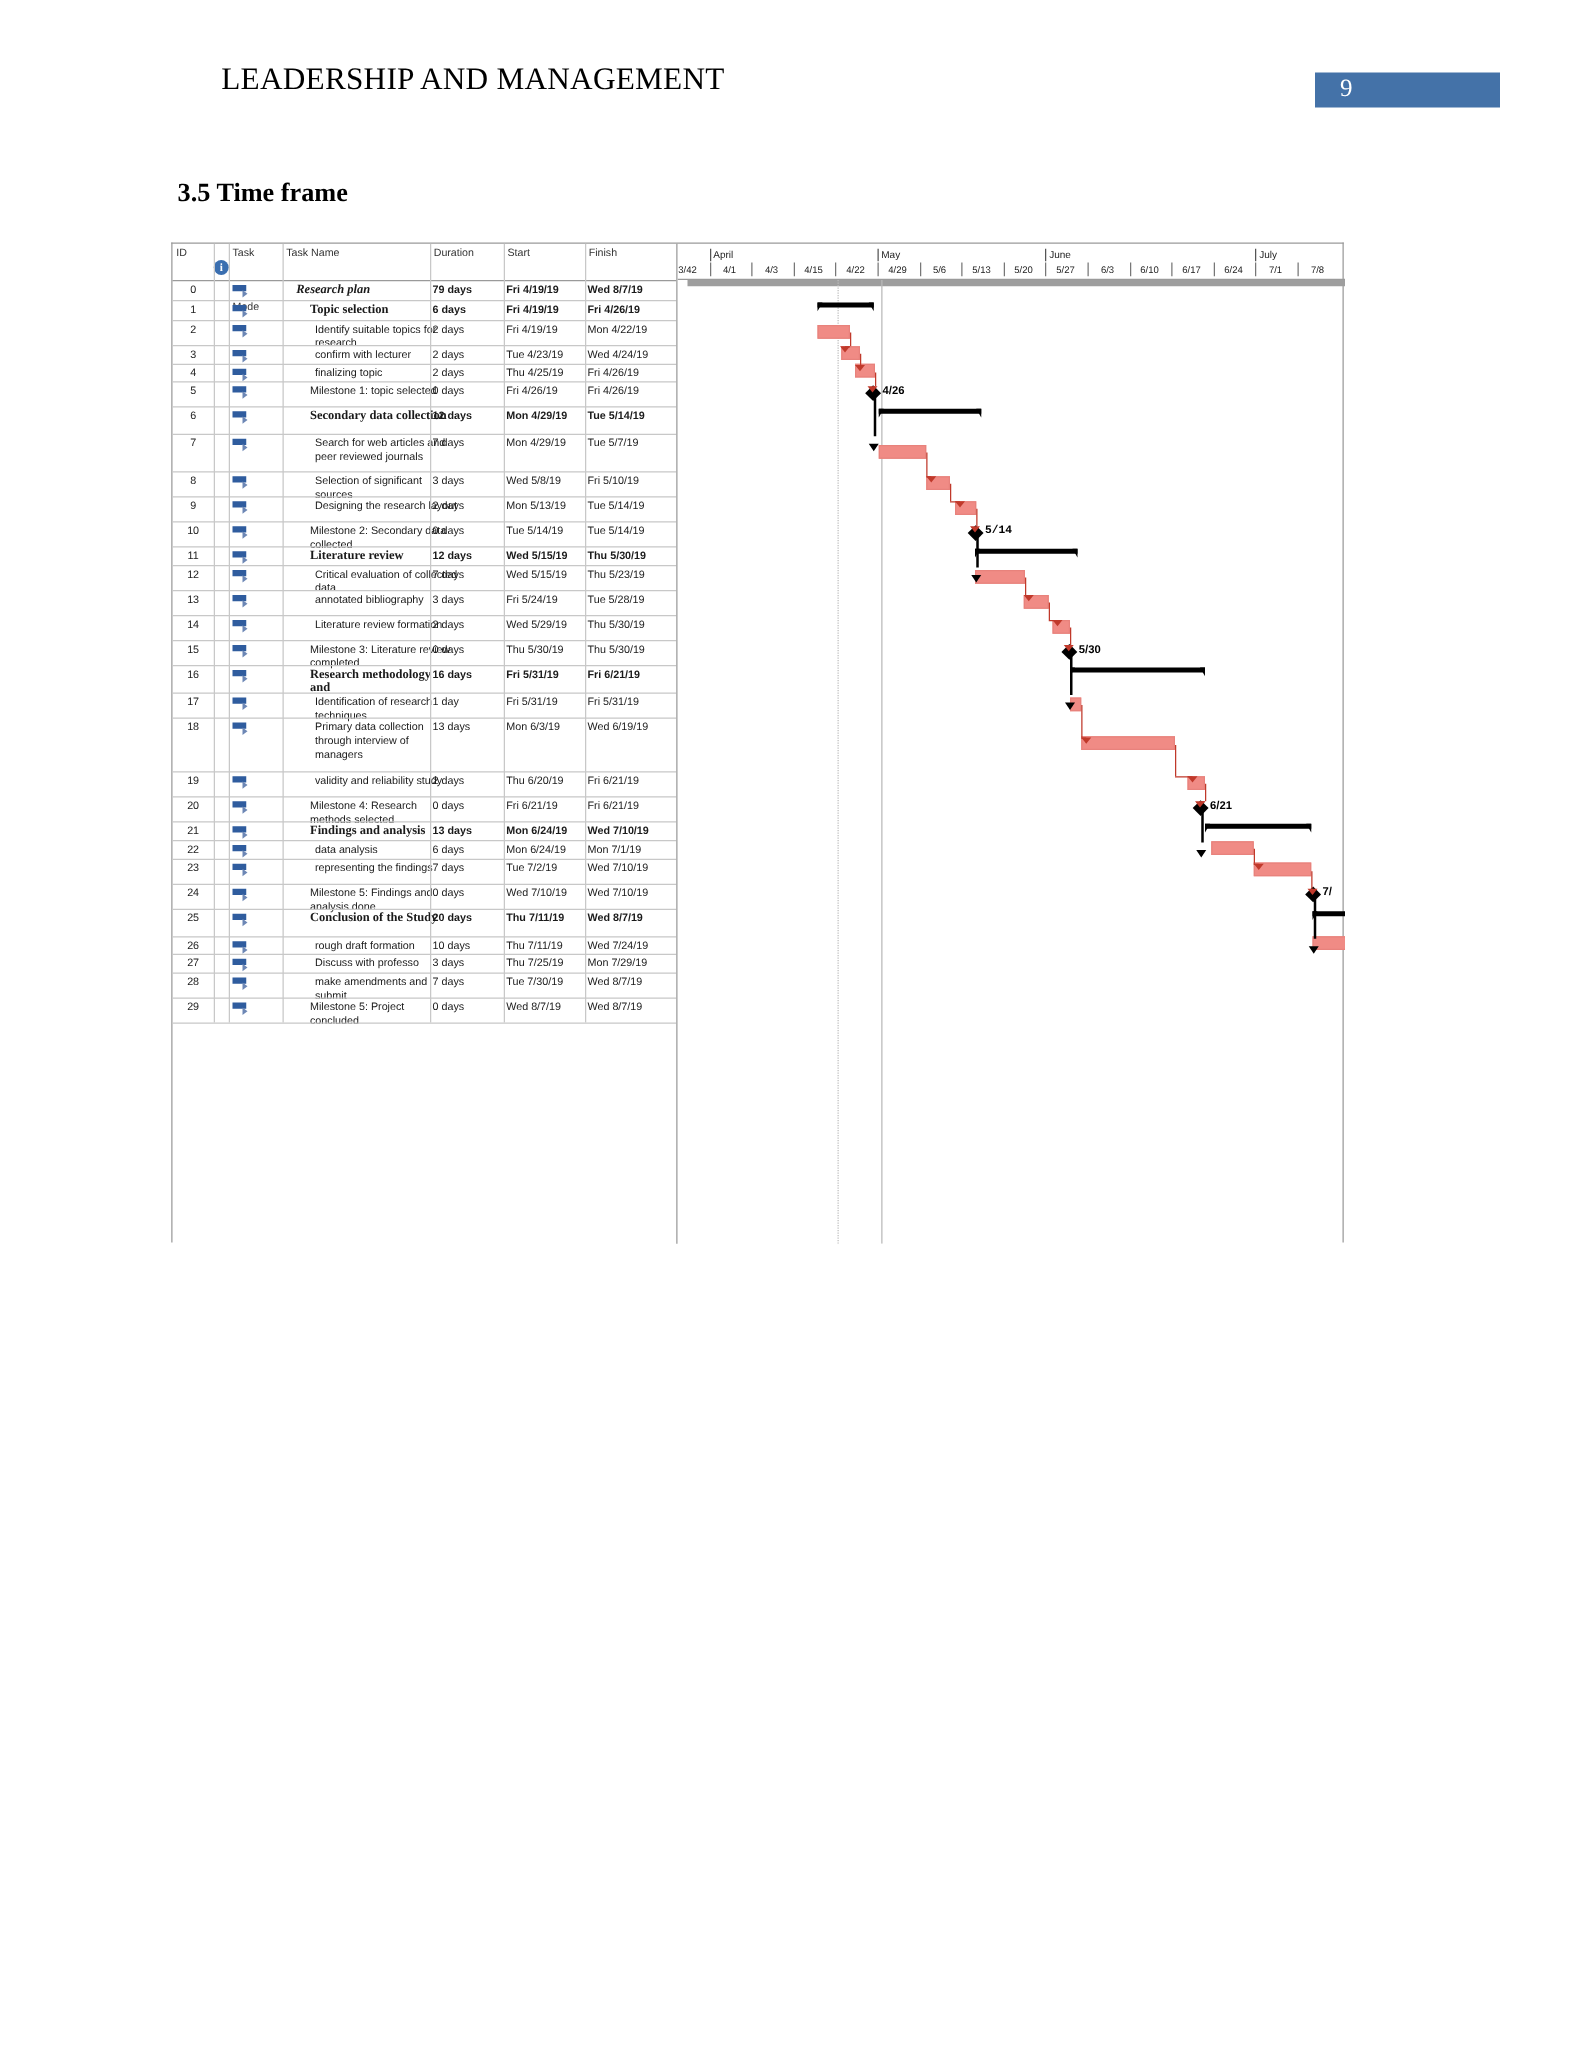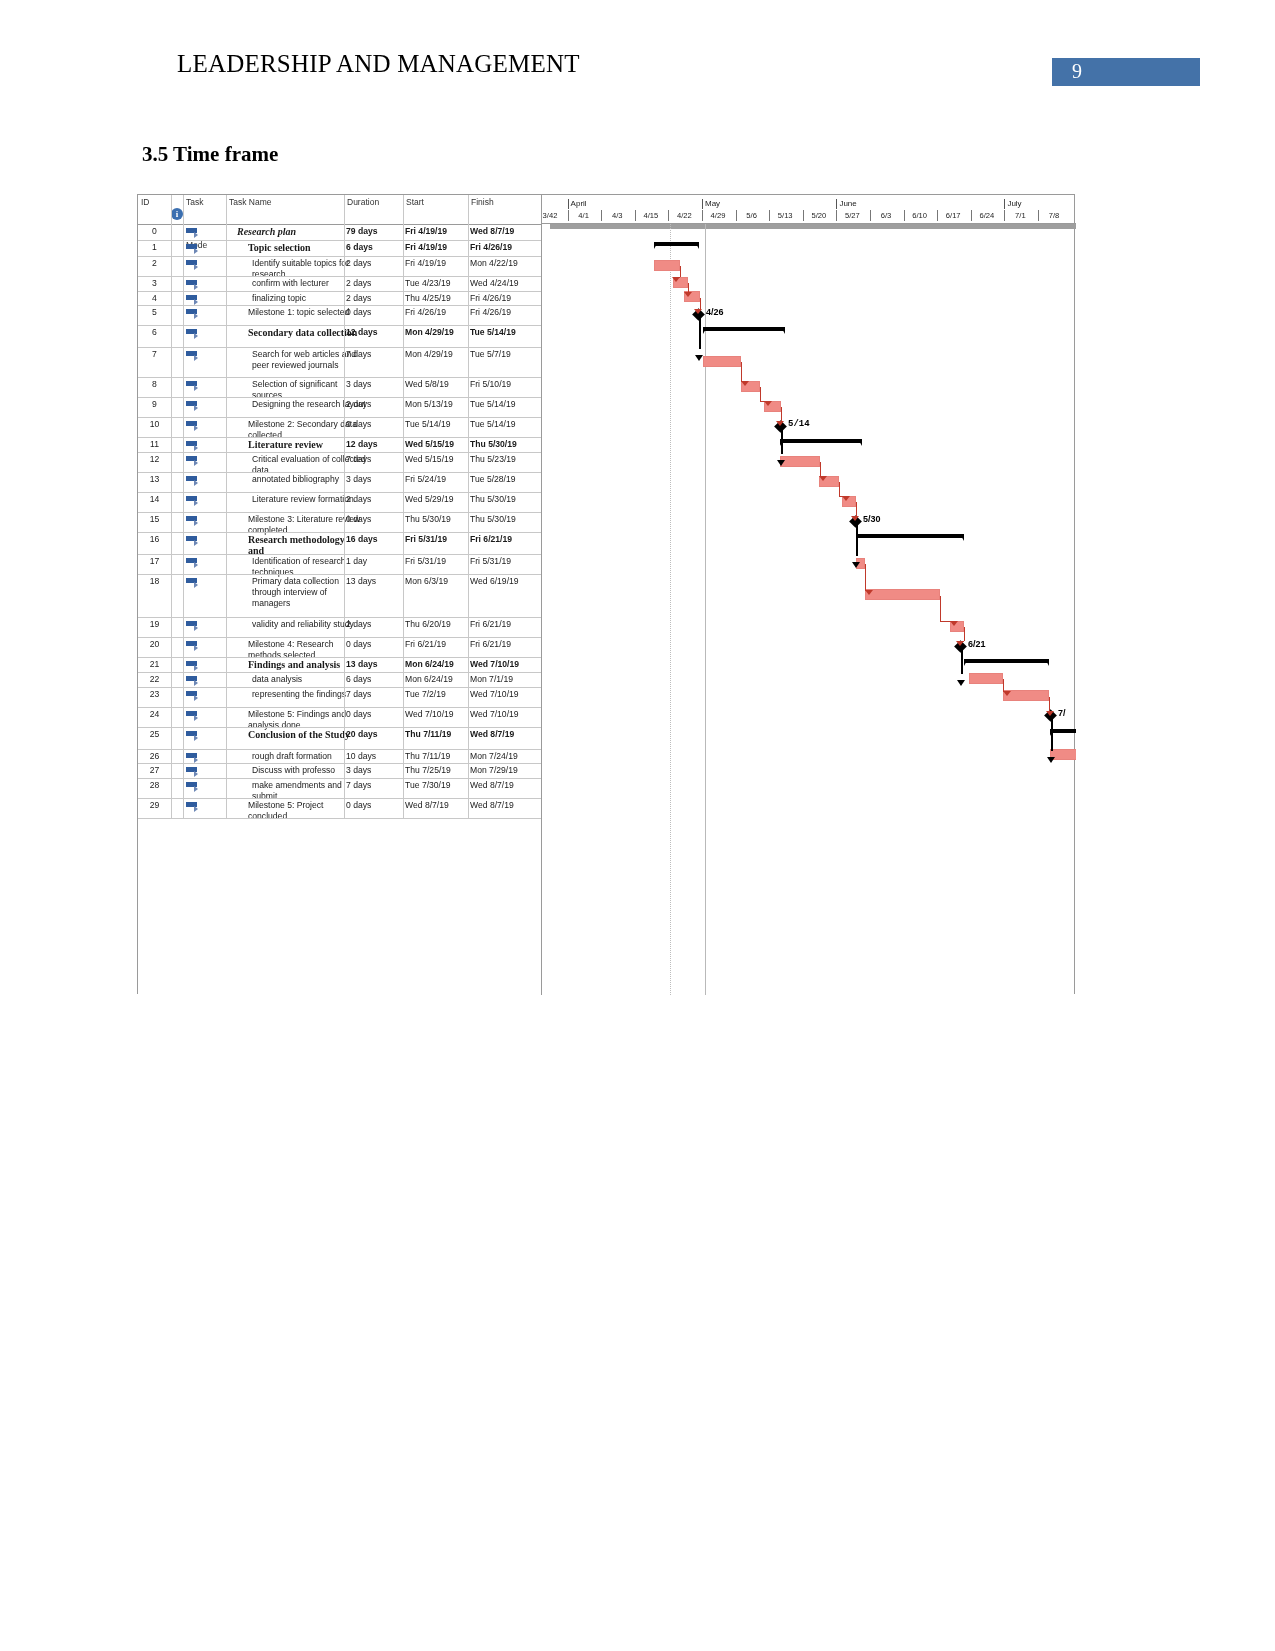--- a/index.html
+++ b/index.html
@@ -663,21 +663,21 @@
         <div class="grid-row-line" style="top: 553.5px; width: 403px;"></div>
         <div class="trow" style="top: 553.5px; height: 14.5px;">
           <div class="cell c-id">26</div>
           <div class="mode-icon">
             <div class="bar1"></div>
             <div class="arrow"></div>
           </div>
           <div class="cell c-name ind3">rough draft formation</div>
           <div class="cell c-dur">10 days</div>
           <div class="cell c-start">Thu 7/11/19</div>
-          <div class="cell c-fin">Mon 7/24/19</div>
+          <div class="cell c-fin">Wed 7/24/19</div>
         </div>
         <div class="grid-row-line" style="top: 568px; width: 403px;"></div>
         <div class="trow" style="top: 568px; height: 14.5px;">
           <div class="cell c-id">27</div>
           <div class="mode-icon">
             <div class="bar1"></div>
             <div class="arrow"></div>
           </div>
           <div class="cell c-name ind3">Discuss with professo</div>
           <div class="cell c-dur">3 days</div>

